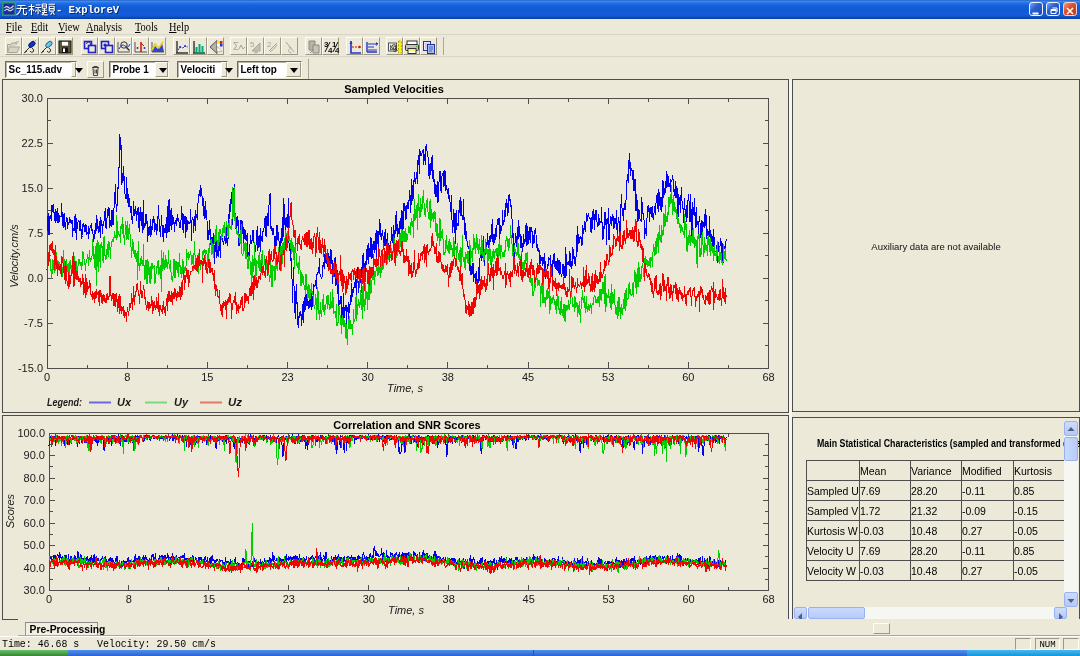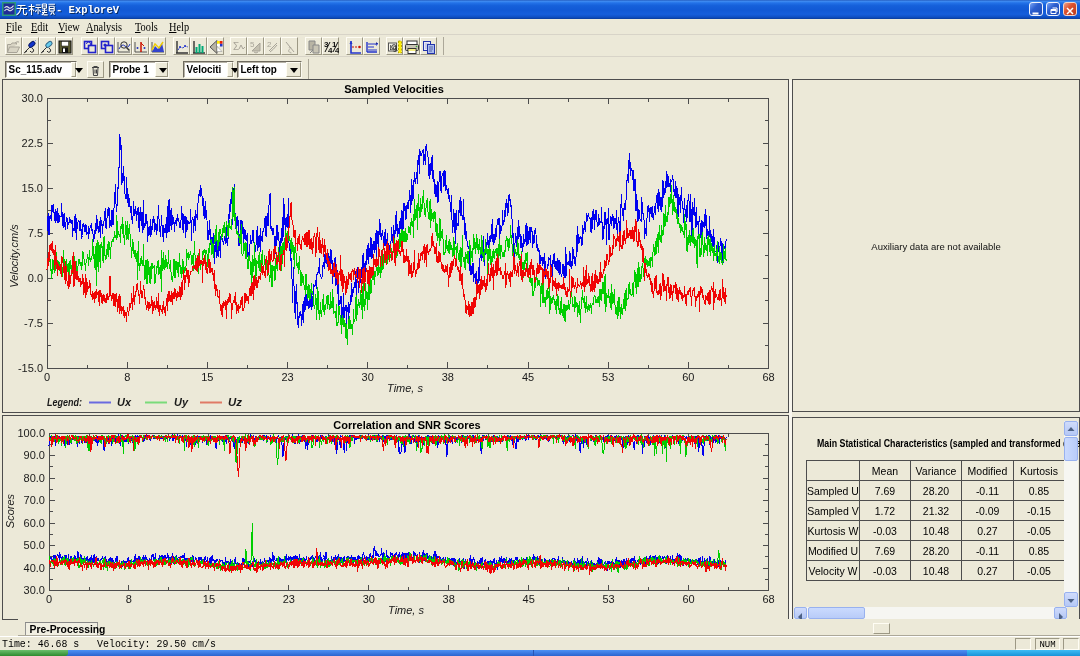--- a/index.html
+++ b/index.html
@@ -13,21 +13,21 @@
 .tbtn svg { display:block; margin:0 auto; margin-top:1px; }
 .comborow { left:0; top:56px; width:1080px; height:24px; background:#ece9d8; border-top:1px solid #d8d4c8; }
 .combo { position:absolute; top:4px; height:17px; background:#fff; border:1px solid; border-color:#6e6a5e #fbf9f0 #fbf9f0 #6e6a5e; box-shadow:inset 1px 1px 0 #b8b4a8; display:flex; }
 .combo .txt { font-size:11.5px; font-weight:bold; transform:scaleX(.86); transform-origin:0 50%; padding:1px 0 0 3px; white-space:nowrap; flex:1; }
 .combo .arr { width:15px; background:#ece9d8; border:1px solid; border-color:#fffdf4 #9c9884 #9c9884 #fffdf4; position:relative; }
 .combo .arr:after { content:""; position:absolute; left:3px; top:5px; border:4px solid transparent; border-top:5px solid #000; }
 .panel { position:absolute; background:#ece9d8; border:1px solid #4d4d4d;text-decoration:underline; }
 svg text { font-family:"Liberation Sans",sans-serif; }
 .statustext { font-family:"Liberation Mono",monospace; font-size:11px; }
 table.stats { border-collapse:collapse; font-size:10.5px; white-space:nowrap; }
-table.stats td { border:1px solid #4d4d4d; text-align:center; height:20px; padding:0; }
+table.stats td { border:1px solid #4d4d4d; height:20px; padding:0; }
 </style></head>
 <body>
 <div class="abs titlebar">
  <svg width="14" height="14" viewBox="0 0 14 14" style="position:absolute;left:2px;top:2px">
       <rect width="14" height="14" fill="#2a9a7c"></rect>
       <rect x="1.5" y="1.5" width="11" height="11" fill="#202c96"></rect>
       <path d="M2.5 9 q2-3 4-1 t5-1.5 M2.5 6 q2-2.5 4-.5 t5-1.8" stroke="#dfe5ea" stroke-width="1.1" fill="none"></path>
     </svg>
  <svg width="40" height="14" viewBox="0 0 40 14" style="position:absolute;left:16px;top:3px">
 <g stroke="#0a2d66" stroke-width="1.3" fill="none" transform="translate(0.8,0.8)">
@@ -249,21 +249,21 @@
     </div>
  <div class="tbtn" style="left:87px;top:4px;height:17px;position:absolute;width:17px;background:#ece9d8;border:1px solid;border-color:#fffdf4 #9c9884 #9c9884 #fffdf4">
       <svg width="15" height="15" viewBox="0 0 15 15">
         <path d="M5.5 3.5 h4 M4 4.5 h7 M5 4.5 l.5 8 h4 l.5 -8 M7 6.5 v4 M8.5 6.5 v4" stroke="#444" fill="none"></path>
       </svg>
     </div>
  <div class="combo" style="left:109px;width:60px">
       <div class="txt" style="text-align:center">Probe 1</div>
       <div class="arr"></div>
     </div>
- <div class="combo" style="left:183px;width:51px">
+ <div class="combo" style="left:177px;width:51px">
       <div class="txt">Velociti</div>
       <div class="arr"></div>
     </div>
  <div class="combo" style="left:237px;width:65px">
       <div class="txt">Left top</div>
       <div class="arr"></div>
     </div>
  <div style="position:absolute;left:308px;top:2px;width:1px;height:20px;background:#aca899"></div>
 </div>
 
@@ -299,21 +299,21 @@
           <td>-0.15</td>
         </tr>
    <tr>
           <td>Kurtosis W</td>
           <td>-0.03</td>
           <td>10.48</td>
           <td>0.27</td>
           <td>-0.05</td>
         </tr>
    <tr>
-          <td>Modified U</td>
+          <td>Velocity U</td>
           <td>7.69</td>
           <td>28.20</td>
           <td>-0.11</td>
           <td>0.85</td>
         </tr>
    <tr>
           <td>Velocity W</td>
           <td>-0.03</td>
           <td>10.48</td>
           <td>0.27</td>

